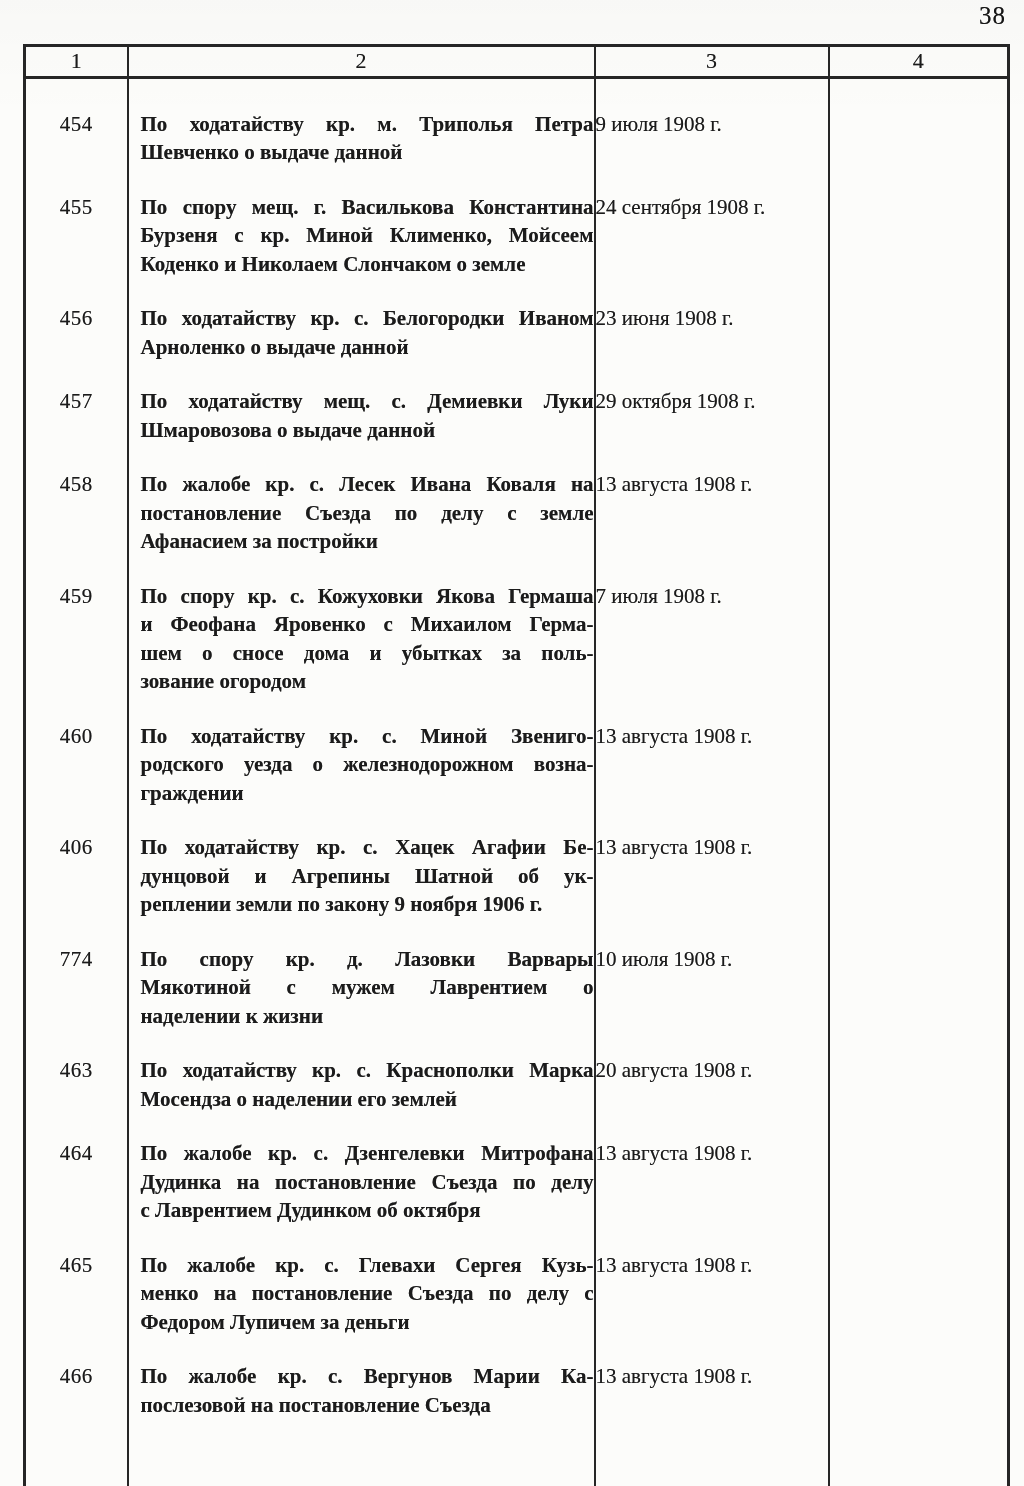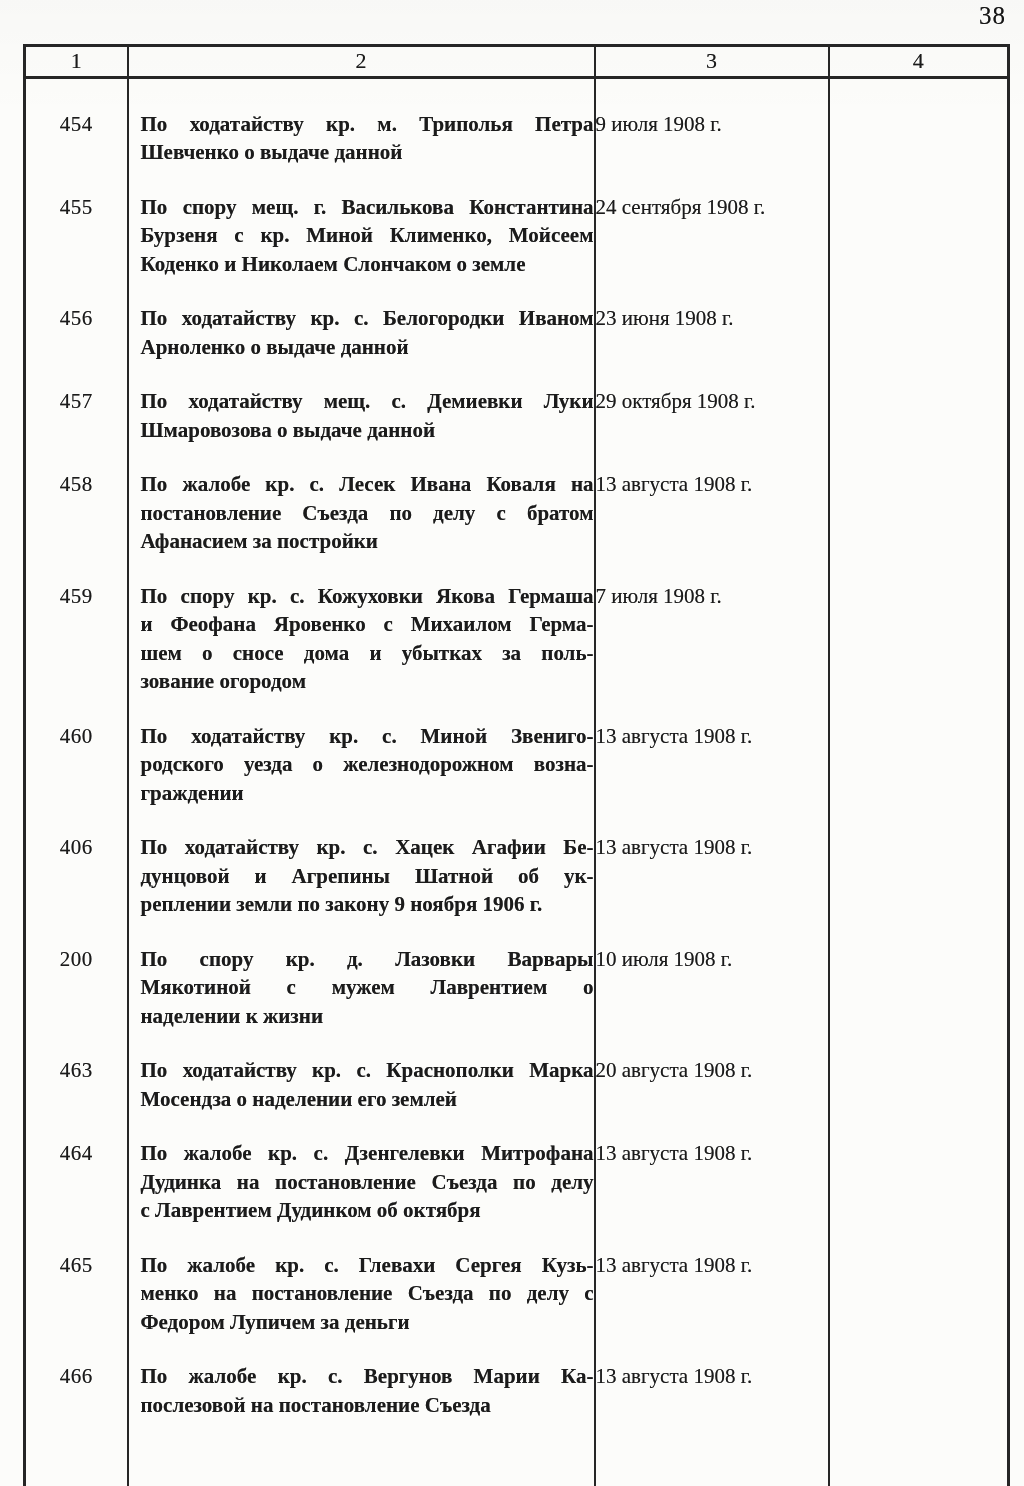--- a/index.html
+++ b/index.html
@@ -150,21 +150,21 @@
             <div class="line">По ходатайству мещ. с. Демиевки Луки</div>
             <div class="line last">Шмаровозова о выдаче данной</div>
           </td>
     <td class="date">29 октября 1908 г.</td>
     <td class="blank"></td>
   </tr>
         <tr>
     <td class="no">458</td>
     <td class="desc">
             <div class="line">По жалобе кр. с. Лесек Ивана Коваля на</div>
-            <div class="line">постановление Съезда по делу с братом</div>
+            <div class="line">постановление Съезда по делу с земле</div>
             <div class="line last">Афанасием за постройки</div>
           </td>
     <td class="date">13 августа 1908 г.</td>
     <td class="blank"></td>
   </tr>
         <tr>
     <td class="no">459</td>
     <td class="desc">
             <div class="line">По спору кр. с. Кожуховки Якова Гермаша</div>
             <div class="line">и Феофана Яровенко с Михаилом Герма-</div>
@@ -188,21 +188,21 @@
     <td class="no">406</td>
     <td class="desc">
             <div class="line">По ходатайству кр. с. Хацек Агафии Бе-</div>
             <div class="line">дунцовой и Агрепины Шатной об ук-</div>
             <div class="line last">реплении земли по закону 9 ноября 1906 г.</div>
           </td>
     <td class="date">13 августа 1908 г.</td>
     <td class="blank"></td>
   </tr>
         <tr>
-    <td class="no">200</td>
+    <td class="no">774</td>
     <td class="desc">
             <div class="line">По спору кр. д. Лазовки Варвары</div>
             <div class="line">Мякотиной с мужем Лаврентием о</div>
             <div class="line last">наделении к жизни</div>
           </td>
     <td class="date">10 июля 1908 г.</td>
     <td class="blank"></td>
   </tr>
         <tr>
     <td class="no">463</td>

